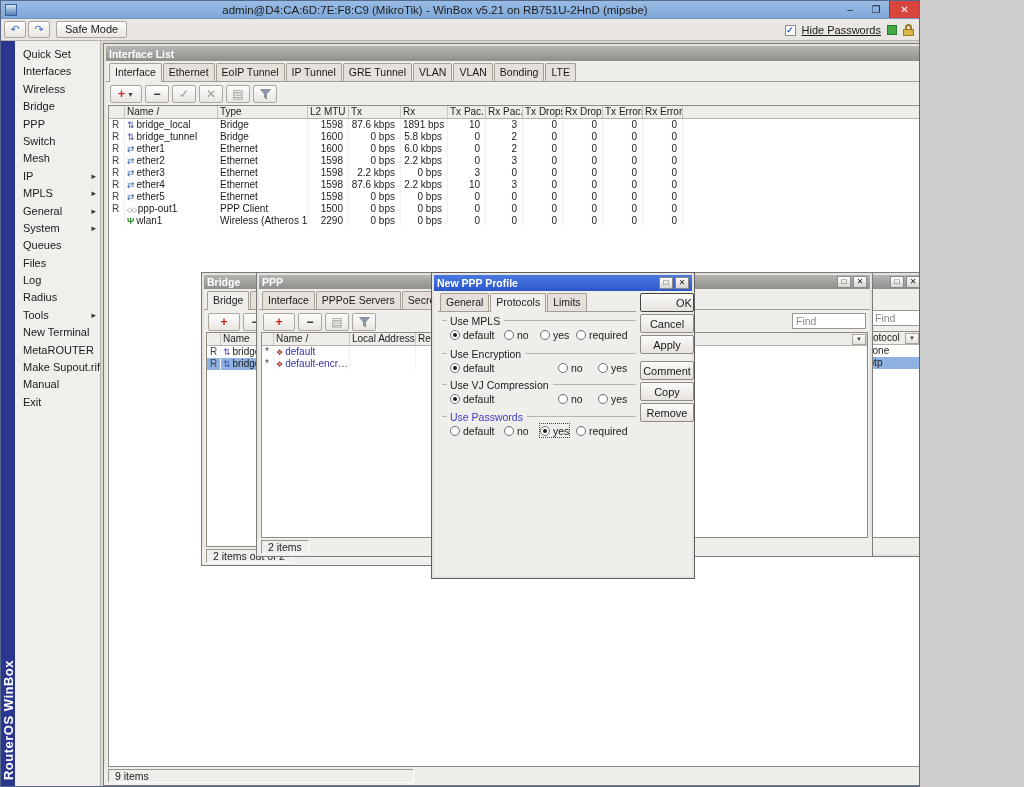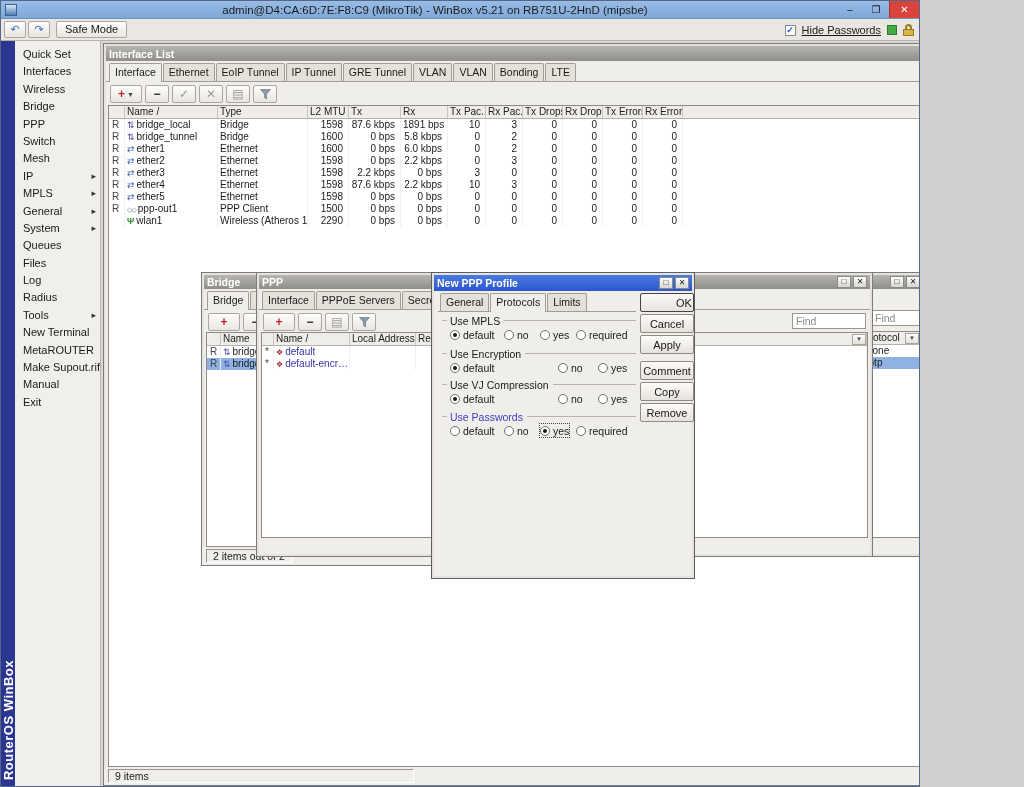--- a/index.html
+++ b/index.html
@@ -527,20 +527,23 @@
                 <span class="ricon icon-profile"></span>
                 <span class="nm">default-encryption</span>
               </div>
               <div class="cell"></div>
               <div class="cell"></div>
               <div class="cell"></div>
             </div>
           </div>
         <div class="hdr-drop">▼</div>
       </div>
+      <div class="wfooter">
+        <span class="sunken">2 items</span>
+      </div>
     </div>
 
     <div class="dialog">
       <div class="child-title active">
         <span class="ct-label">New PPP Profile</span>
         <span class="ct-btn">□</span>
         <span class="ct-btn">✕</span>
       </div>
       <div class="dlg-body">
         <div class="dlg-tabs">

